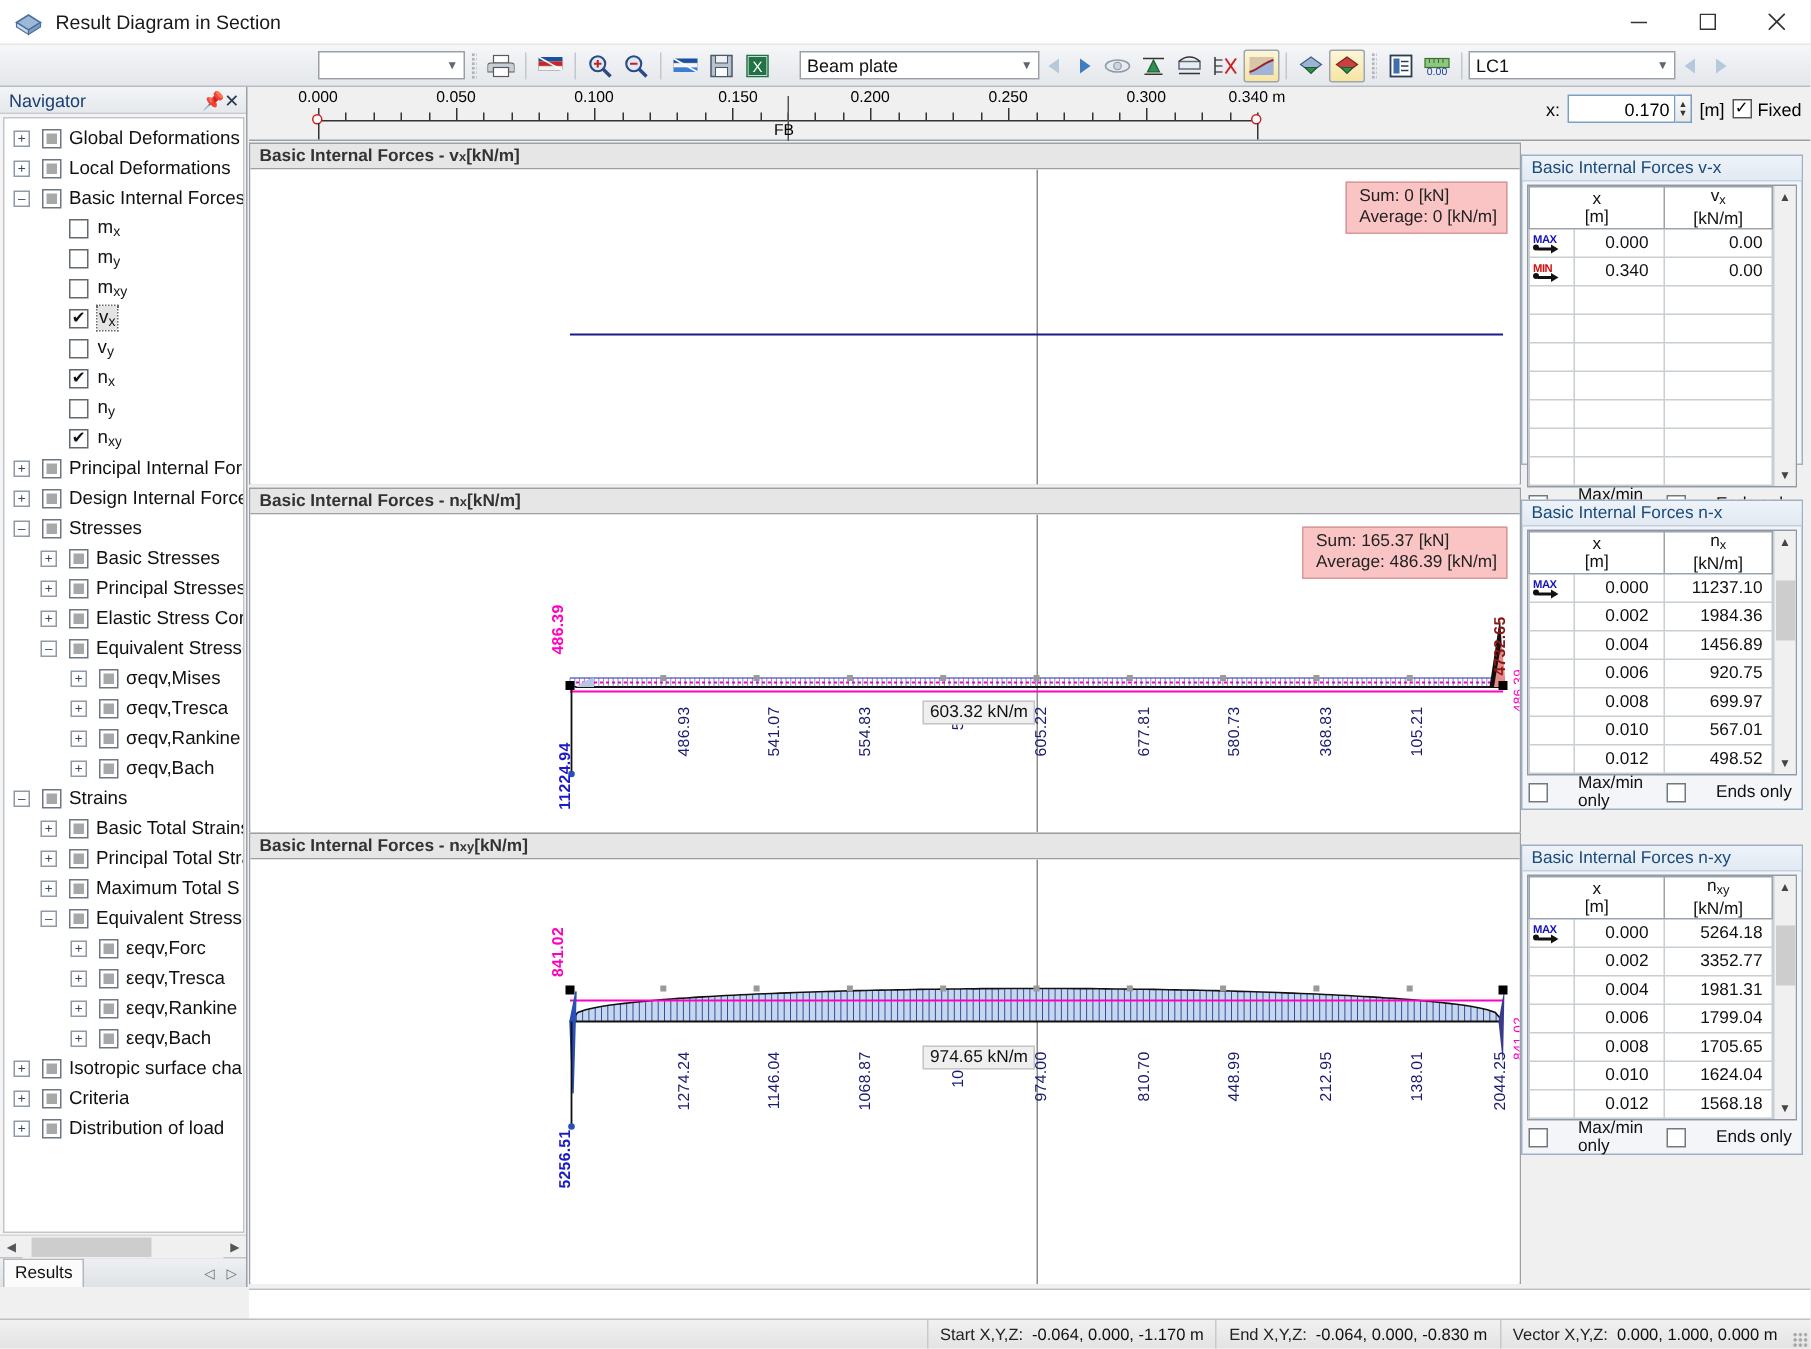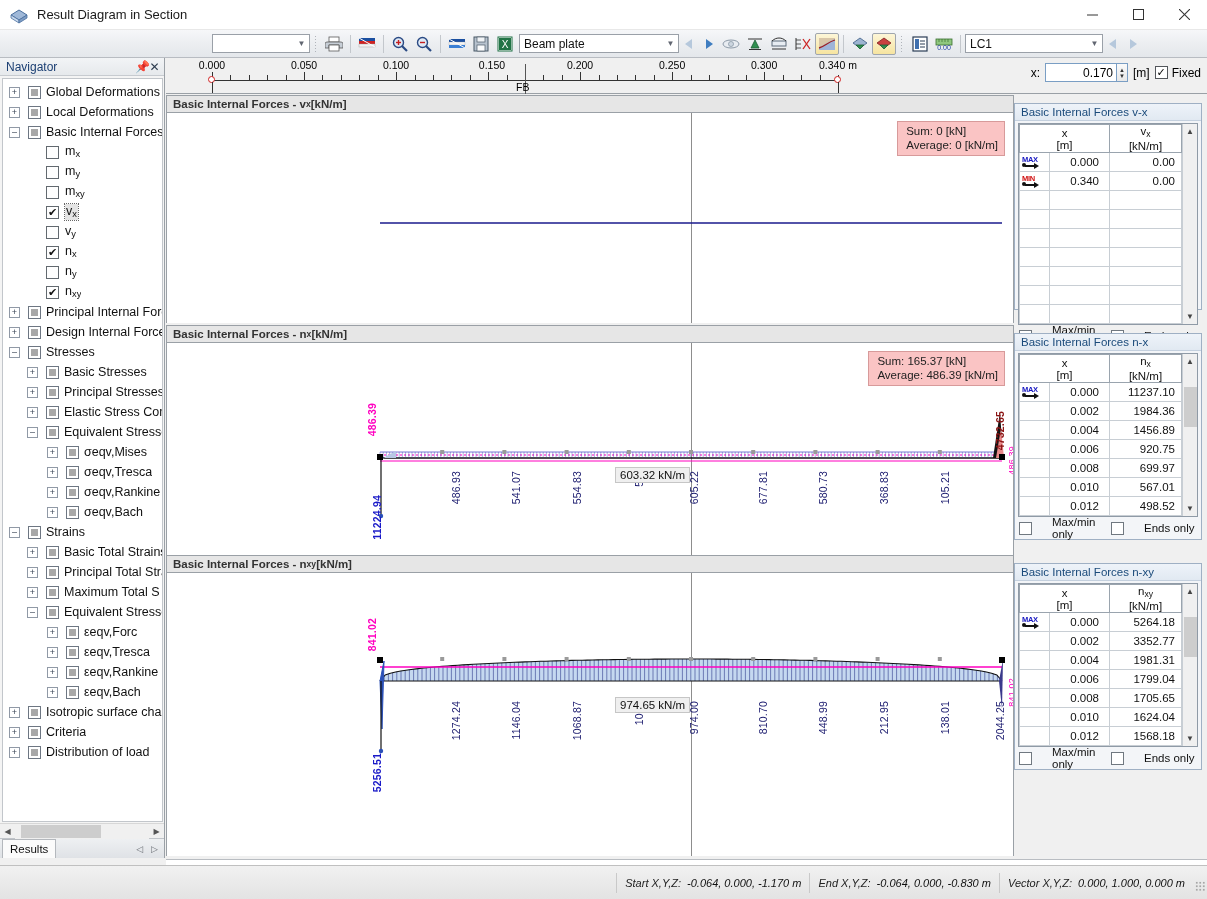--- a/index.html
+++ b/index.html
@@ -239,25 +239,25 @@
   .vscroll .thumb { position: absolute; left: 1px; width: 13px; background: #cdcdcd; }
   .tbl-foot {
     height: 22px; display: flex; align-items: center; gap: 6px; padding: 0 4px;
     font-size: 11.5px; color: #111;
   }
   .tbl-foot .cc { display: flex; align-items: center; gap: 20px; width: 50%; }
   .tbl-foot .cb { width: 13px; height: 13px; border: 1px solid #707880; background: #fff; flex: none; }
 
   
   #statusbar {
-    position: absolute; left: 0; bottom: 0; width: 1207px; height: 34px;
+    position: absolute; left: 0; bottom: 0; width: 1207px; height: 20px;
     background: linear-gradient(to bottom,#f1f1f1,#e3e3e3);
     border-top: 1px solid #c0c0c0;
     display: flex; align-items: center; justify-content: flex-end;
-    font-size: 11px; color: #111; font-style: italic;
+    font-size: 11px; color: #111;
   }
   .sb-cell { padding: 0 8px; height: 20px; display: flex; align-items: center; gap: 6px;
              border-left: 1px solid #c9c9c9; }
   .sb-lbl { color: #222; }
   #grip-corner { width: 14px; height: 20px; position: relative; }
   #grip-corner::after {
     content: ""; position: absolute; right: 2px; bottom: 2px; width: 10px; height: 10px;
     background-image: radial-gradient(#a6a6a6 40%, transparent 41%);
     background-size: 3.5px 3.5px;
   }
@@ -355,21 +355,21 @@
         <rect x="4" y="9" width="8" height="6" fill="#fbfcfd" stroke="#4b5a68" stroke-width="0.7"></rect>
       </svg>
     </div>
     <div class="tb-btn">
       <svg width="16" height="16" viewBox="0 0 16 16">
         <rect x="1" y="1" width="14" height="14" fill="#fff" stroke="#1e7145" stroke-width="1"></rect>
         <rect x="2" y="2" width="12" height="12" fill="#217346"></rect>
         <text x="8" y="12" font-size="10" fill="#fff" text-anchor="middle" font-family="Liberation Sans">X</text>
       </svg>
     </div>
-    <div class="tb-combo" style="width:160px;margin-left:2px">
+    <div class="tb-combo" style="width:160px;margin-left:16px">
       <span>Beam plate</span>
       <span class="arrow">▼</span>
     </div>
     <div class="nav-arrow">
       <svg width="12" height="12">
           <polygon points="9,1 9,11 2,6" fill="#b6c8dc"></polygon>
         </svg>
     </div>
     <div class="nav-arrow">
       <svg width="12" height="12">

